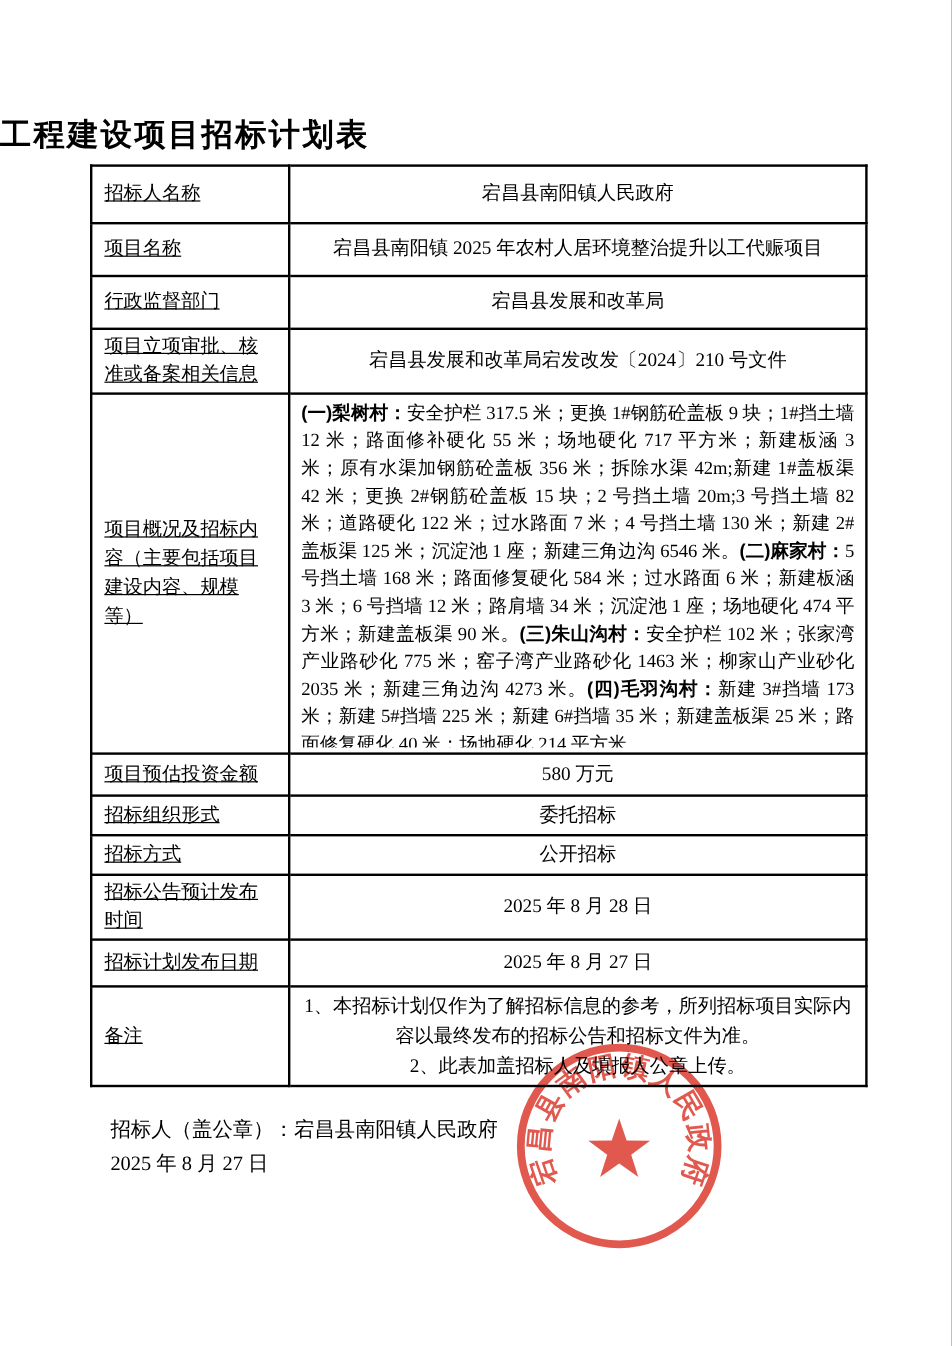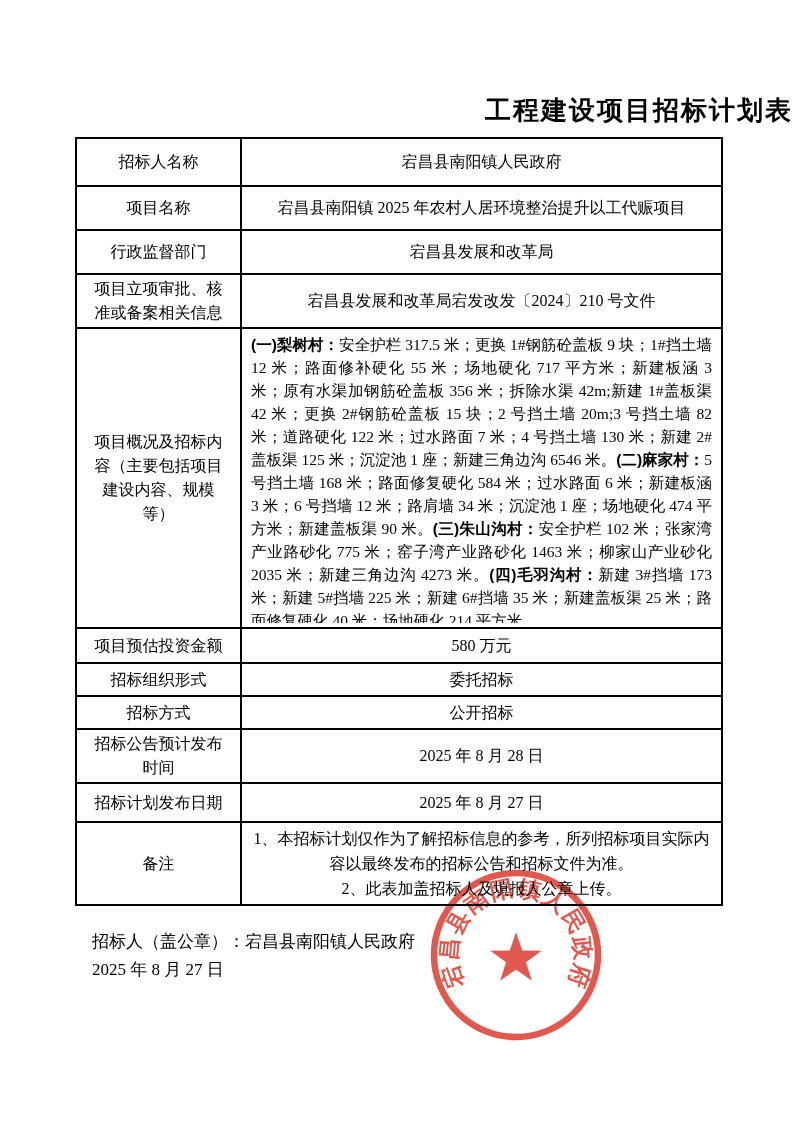--- a/index.html
+++ b/index.html
@@ -9,43 +9,44 @@
     width: 793px;
     height: 1122px;
     margin: 0 auto;
     background: #ffffff;
     overflow: hidden;
     font-family: "Liberation Serif", serif;
     color: #000;
   }
   .doc-title {
     padding-top: 96px;
-    text-align: right;
-    font-family: Liberation Mono, monospace;
+    text-align: left;
+    font-family: Liberation Sans, sans-serif;
     font-weight: bold;
     font-size: 26px;
     letter-spacing: 2px;
     line-height: 32px;
   }
   table.bid-table {
     border-collapse: collapse;
     table-layout: fixed;
     width: 648px;
     margin: 9px 0 0 75px;
     font-size: 16px;
   }
   table.bid-table td {
     border: 2px solid #000;
     vertical-align: middle;
   }
   td.lbl {
     width: 165px;
-    text-align: center;
+    text-align: left;
     padding: 2px 10px;
     line-height: 24px;
+    text-decoration: underline;
   }
   td.val {
     text-align: center;
     padding: 2px 8px;
     line-height: 22px;
   }
   tr.r0  { height: 48px; }
   tr.r1  { height: 44px; }
   tr.r2  { height: 44px; }
   tr.r3  { height: 50px; }

